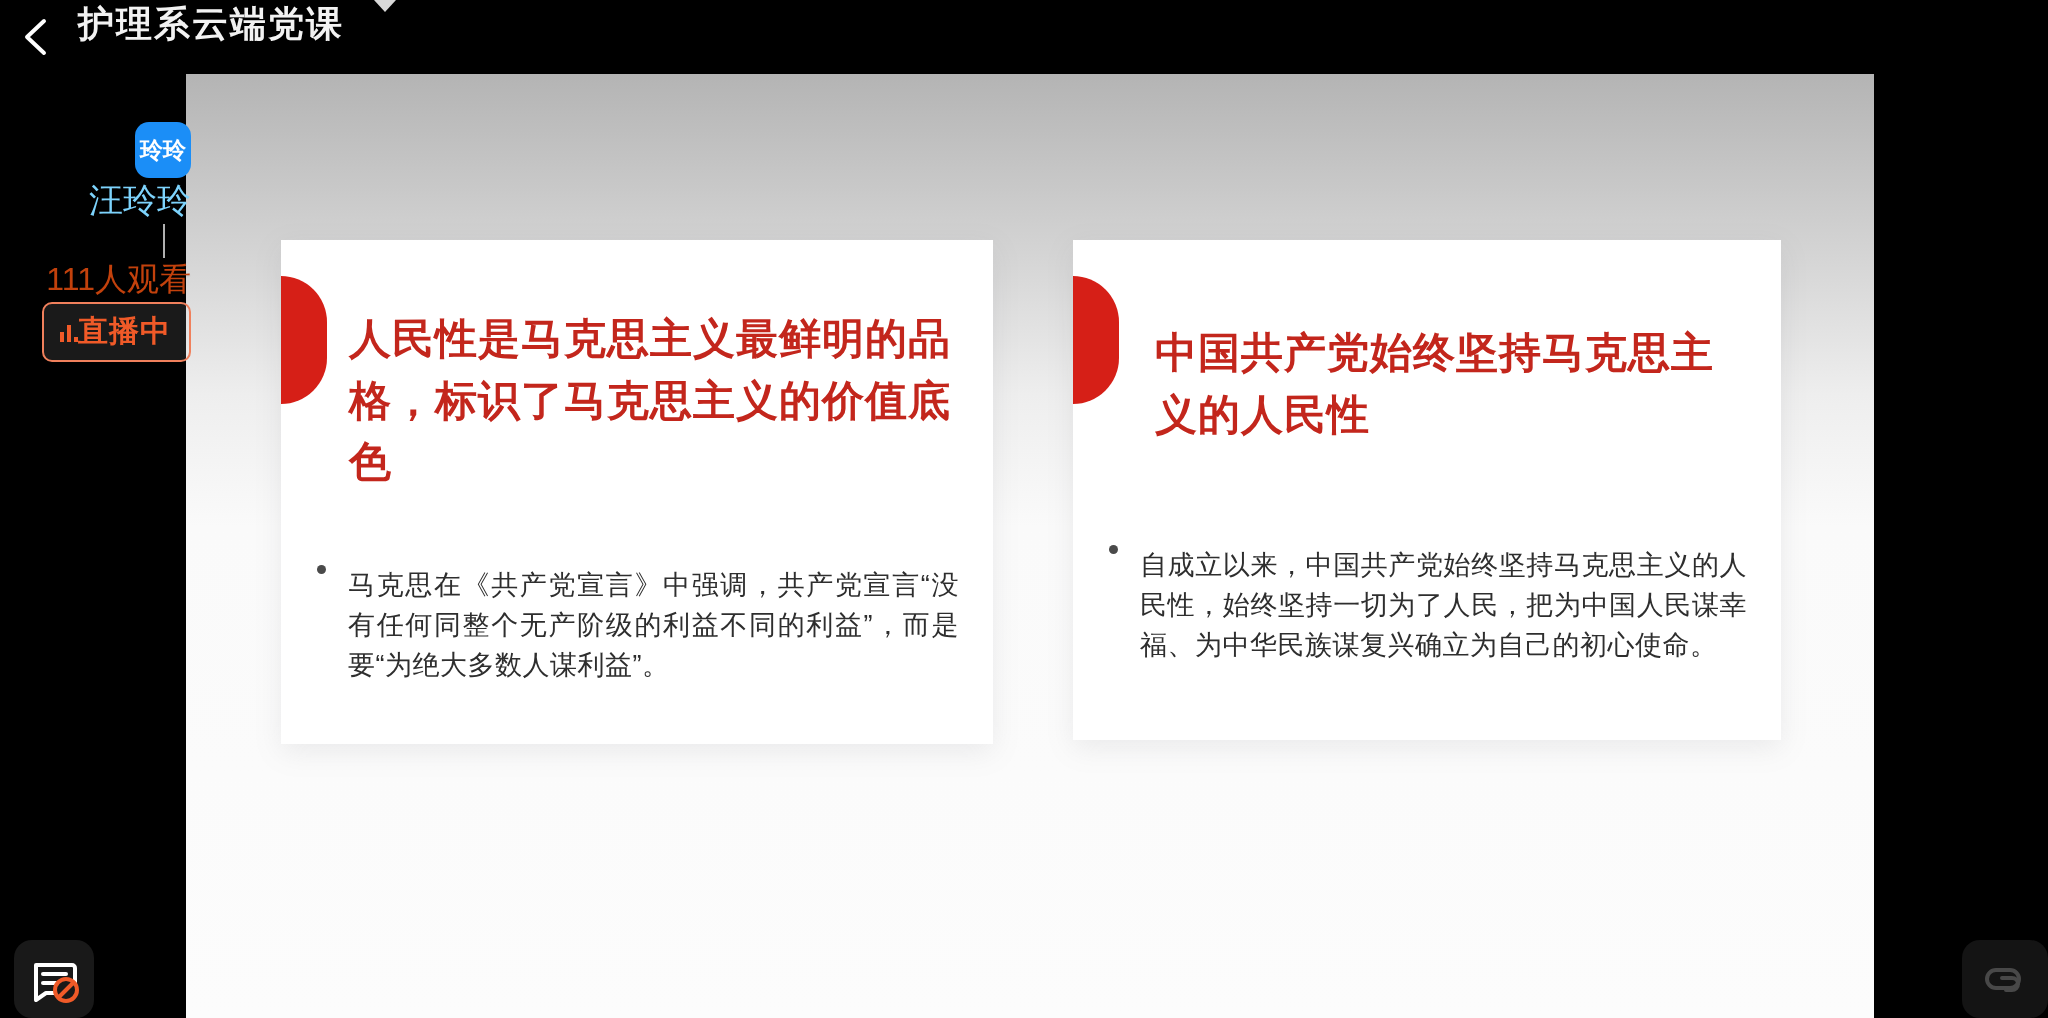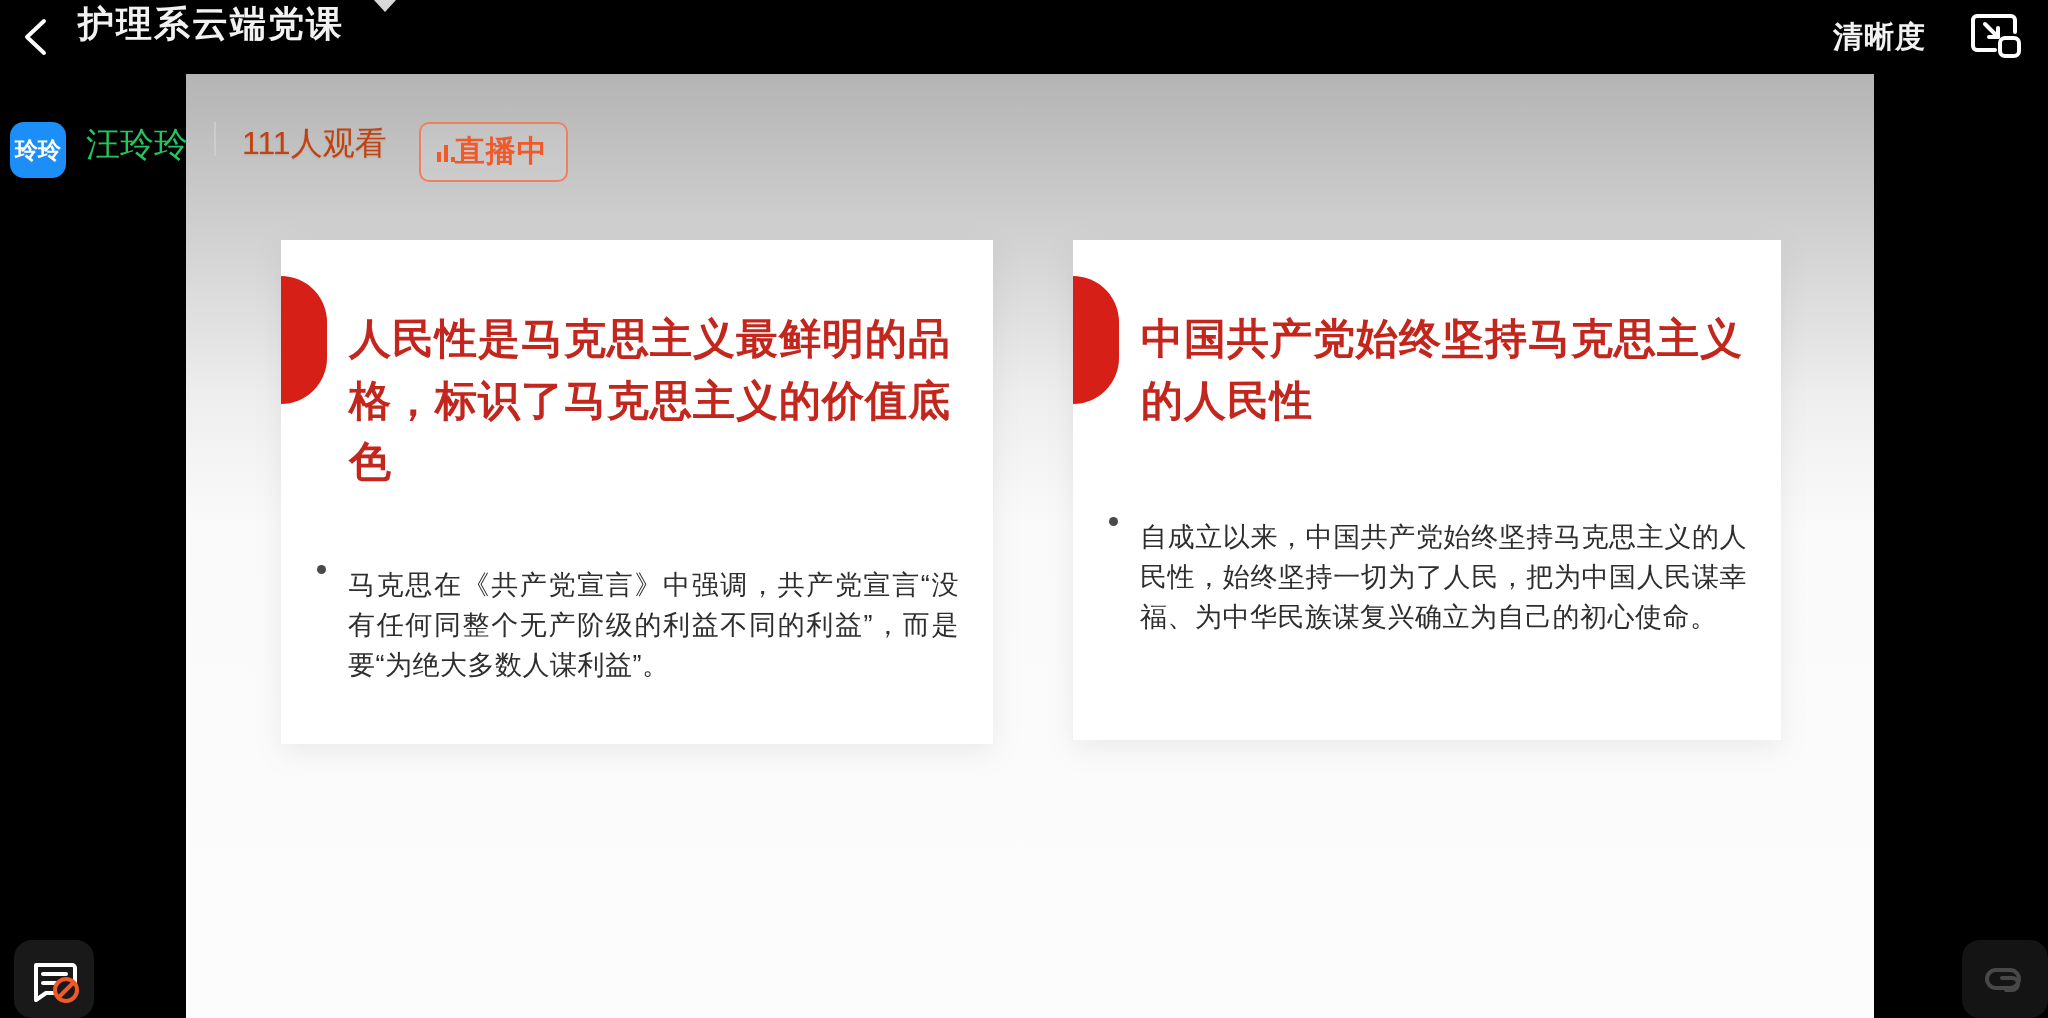--- a/index.html
+++ b/index.html
@@ -127,21 +127,21 @@
     font-weight: 700;
     line-height: 1.47;
     letter-spacing: 1px;
   }
   .card-left .card-title {
     margin: 0;
     padding: 40px 26px 0 68px;
     text-indent: 0;
   }
   .card-right .card-title {
-    margin: 0;
+    margin: 14px;
     padding: 40px 26px 0 68px;
   }
 
   .bullet-row {
     display: flex;
     gap: 22px;
   }
   .card-left .bullet-row  { padding: 46px 34px 0 36px; }
   .card-right .bullet-row { padding: 60px 34px 0 36px; }
 
@@ -160,39 +160,40 @@
     letter-spacing: 0.5px;
     text-align: justify;
   }
 
   
   .live-row {
     position: absolute;
     left: 10px;
     top: 122px;
     display: flex;
-    align-items: flex-start;
+    align-items: flex-end;
     z-index: 30;
+    flex-direction: column;
   }
   .avatar {
     width: 56px;
     height: 56px;
     border-radius: 14px;
     background: #1b8ef7;
     color: #ffffff;
     font-size: 23px;
     font-weight: 700;
     display: flex;
     align-items: center;
     justify-content: center;
     letter-spacing: 0px;
     flex: 0 0 auto;
   }
   .host-name {
-    color: #22c55e;
+    color: #7dd3fc;
     font-size: 34px;
     font-weight: 500;
     margin-left: 20px;
     white-space: nowrap;
   }
   .divider-v {
     width: 2px;
     height: 34px;
     background: #cfcfcf;
     opacity: 0.85;
@@ -336,25 +337,13 @@
 
 <div class="topbar">
   <div class="back-btn">
     <svg width="34" height="44" viewBox="0 0 34 44">
       <polyline points="24,6 7,22 24,38" fill="none" stroke="#ffffff" stroke-width="4" stroke-linecap="round" stroke-linejoin="round"></polyline>
     </svg>
   </div>
   <div class="page-title">护理系云端党课</div>
   <div class="title-caret"></div>
 
-  <div class="topbar-right">
-    <div class="quality-btn">清晰度</div>
-    <div class="pip-btn">
-      <svg width="56" height="52" viewBox="0 0 56 52">
-        <path d="M5 9 a4 4 0 0 1 4 -4 h34 a4 4 0 0 1 4 4 v12" fill="none" stroke="#ffffff" stroke-width="4" stroke-linecap="round"></path>
-        <path d="M5 9 v26 a4 4 0 0 0 4 4 h18" fill="none" stroke="#ffffff" stroke-width="4" stroke-linecap="round"></path>
-        <line x1="17" y1="13" x2="30" y2="26" stroke="#ffffff" stroke-width="4" stroke-linecap="round"></line>
-        <polyline points="30,17 30,26 21,26" fill="none" stroke="#ffffff" stroke-width="4" stroke-linecap="round" stroke-linejoin="round"></polyline>
-        <rect x="32" y="27" width="19" height="18" rx="5" ry="5" fill="none" stroke="#ffffff" stroke-width="4"></rect>
-      </svg>
-    </div>
-  </div>
 </div>
 
 </body></html>

